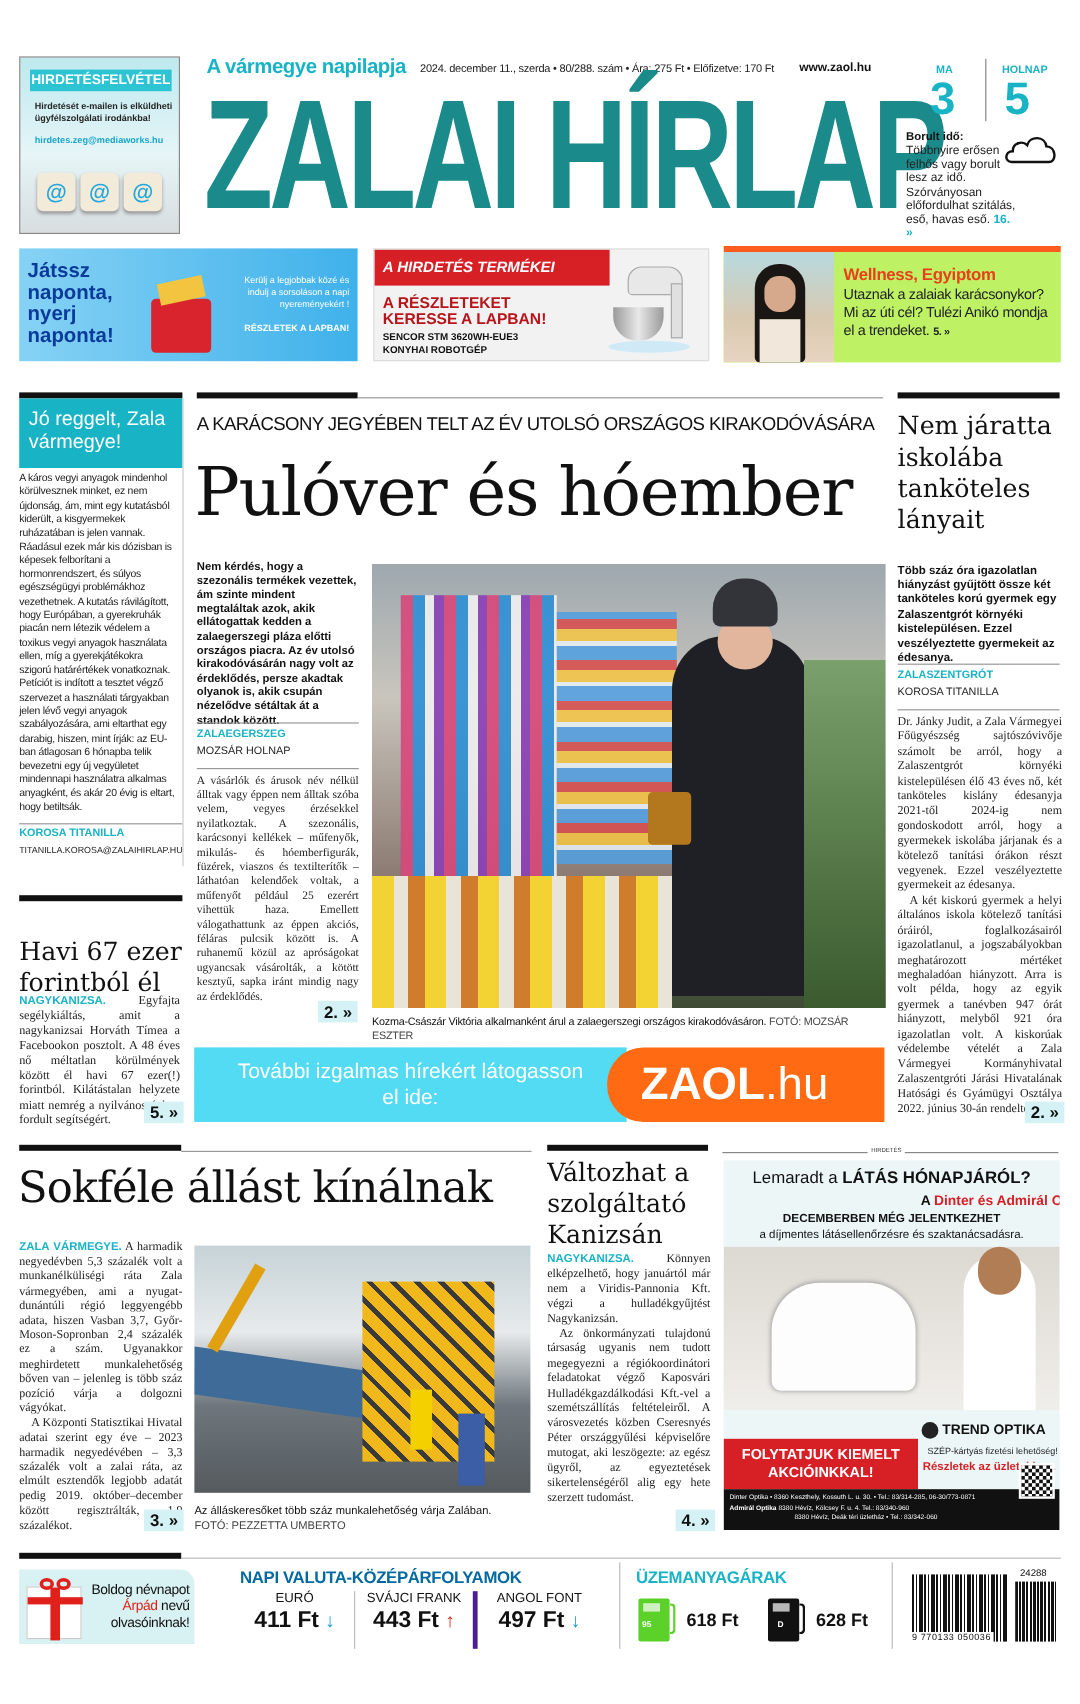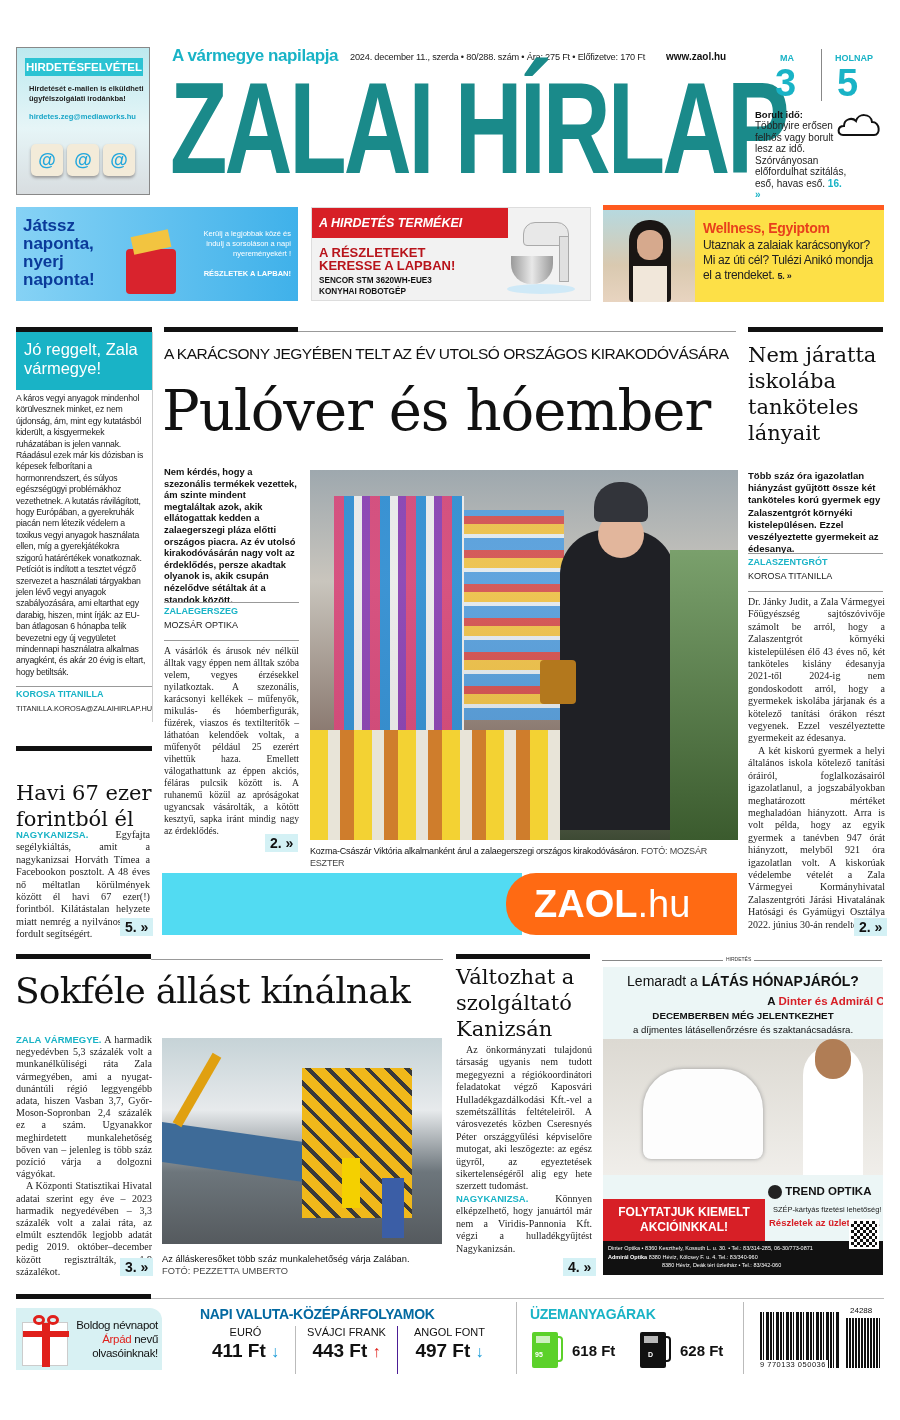--- a/index.html
+++ b/index.html
@@ -65,21 +65,21 @@
   <div style="position:absolute;left:7px;top:38px;width:150px;font-size:13px;font-weight:bold;line-height:13px;color:#b8141b">A RÉSZLETEKET KERESSE A LAPBAN!</div>
   <div style="position:absolute;left:7px;top:68px;width:150px;font-size:8.2px;font-weight:bold;line-height:10.5px;color:#111">SENCOR STM 3620WH-EUE3 KONYHAI ROBOTGÉP</div>
   <div style="position:absolute;left:195px;top:14px;width:70px;height:75px">
     <div style="position:absolute;left:16px;top:0;width:46px;height:24px;background:#e8e8e8;border:1px solid #aaa;border-radius:12px 12px 4px 4px"></div>
     <div style="position:absolute;left:52px;top:14px;width:10px;height:46px;background:#e0e0e0;border:1px solid #aaa"></div>
     <div style="position:absolute;left:4px;top:34px;width:42px;height:28px;background:linear-gradient(90deg,#9a9a9a,#e8e8e8,#9a9a9a);border-radius:0 0 20px 20px"></div>
     <div style="position:absolute;left:0;top:62px;width:68px;height:10px;background:#cfe9f7;border-radius:50%"></div>
   </div>
 </div>
 
-<div class="abs" style="left:603px;top:205px;width:281px;height:97px;background:#fde047;overflow:hidden">
+<div class="abs" style="left:603px;top:205px;width:281px;height:97px;background:#bef264;overflow:hidden">
   <div style="position:absolute;left:0;top:0;width:281px;height:5px;background:#ff5a1f"></div>
   <div style="position:absolute;left:0;top:5px;width:92px;height:92px;background:linear-gradient(180deg,#b7d9df 0%,#d9c9b0 60%,#e8d4c0 100%)">
     <div style="position:absolute;left:26px;top:10px;width:42px;height:82px;background:#1a1614;border-radius:20px 20px 4px 4px"></div>
     <div style="position:absolute;left:34px;top:20px;width:26px;height:30px;background:#d6a98d;border-radius:12px"></div>
     <div style="position:absolute;left:30px;top:56px;width:34px;height:36px;background:#f1e7da"></div>
   </div>
   <div style="position:absolute;left:100px;top:15px;font-size:14px;font-weight:bold;color:#e8401c;letter-spacing:-0.3px">Wellness, Egyiptom</div>
   <div style="position:absolute;left:100px;top:33px;width:178px;font-size:12px;line-height:15px;color:#222;letter-spacing:-0.3px">
     <span>Utaznak a zalaiak karácsonykor? Mi az úti cél? Tulézi Anikó mondja el a trendeket.</span>
     <span style="font-weight:bold;font-size:9px">5. »</span>
@@ -103,21 +103,21 @@
 <div class="pageref" style="left:120px;top:918px">5. »</div>
 
 <div class="rule" style="left:164px;top:327px;width:134px"></div>
 <div class="thin" style="left:298px;top:331px;width:438px"></div>
 <div class="abs" style="left:164px;top:345px;font-size:15.5px;letter-spacing:-0.5px;color:#111">A KARÁCSONY JEGYÉBEN TELT AZ ÉV UTOLSÓ ORSZÁGOS KIRAKODÓVÁSÁRA</div>
 <div class="abs serif" style="left:162px;top:376px;font-size:56px;line-height:70px;color:#111;letter-spacing:-1px">Pulóver és hóember</div>
 
 <div class="abs bold-lead" style="left:164px;top:466px;width:135px;font-size:9.4px;line-height:11.6px">Nem kérdés, hogy a szezonális termékek vezettek, ám szinte mindent megtaláltak azok, akik ellátogattak kedden a zalaegerszegi pláza előtti országos piacra. Az év utolsó kirakodóvásárán nagy volt az érdeklődés, persze akadtak olyanok is, akik csupán nézelődve sétáltak át a standok között.</div>
 <div class="thin" style="left:164px;top:602px;width:135px"></div>
 <div class="abs" style="left:164px;top:606px;font-size:9px;font-weight:bold;color:#19b3c6">ZALAEGERSZEG</div>
-<div class="abs" style="left:164px;top:620px;font-size:9px;color:#222">MOZSÁR OPTIKA</div>
+<div class="abs" style="left:164px;top:620px;font-size:9px;color:#222">MOZSÁR HOLNAP</div>
 <div class="thin" style="left:164px;top:640px;width:135px"></div>
 <div class="abs body-text" style="left:164px;top:645px;width:135px;font-size:9.6px;line-height:12px">A vásárlók és árusok név nélkül álltak vagy éppen nem álltak szóba velem, vegyes érzésekkel nyilatkoztak. A szezonális, karácsonyi kellékek – műfenyők, mikulás- és hóemberfigurák, füzérek, viaszos és textilterítők – láthatóan kelendőek voltak, a műfenyőt például 25 ezerért vihettük haza. Emellett válogathattunk az éppen akciós, féláras pulcsik között is. A ruhanemű közül az apróságokat ugyancsak vásárolták, a kötött kesztyű, sapka iránt mindig nagy az érdeklődés.</div>
 <div class="pageref" style="left:265px;top:834px">2. »</div>
 
 <div class="photo" style="left:310px;top:470px;width:428px;height:370px;background:linear-gradient(180deg,#9ea8ae 0%,#c9c5bd 30%,#8c7b72 70%,#3d4a34 100%)">
   <div style="position:absolute;left:24px;top:26px;width:130px;height:280px;background:repeating-linear-gradient(90deg,#d8477a 0 10px,#2d8fd6 10px 20px,#f0f0f0 20px 28px,#8a3fb5 28px 36px);opacity:.9"></div>
   <div style="position:absolute;left:154px;top:40px;width:100px;height:210px;background:repeating-linear-gradient(0deg,#4f9fe3 0 12px,#e9f2f8 12px 16px,#f5c542 16px 26px,#d84a4a 26px 34px);opacity:.85"></div>
   <div style="position:absolute;left:250px;top:60px;width:115px;height:300px;background:#1f2025;border-radius:45px 45px 0 0"></div>
   <div style="position:absolute;left:288px;top:42px;width:46px;height:46px;background:#e2b69c;border-radius:50%"></div>
   <div style="position:absolute;left:284px;top:12px;width:54px;height:40px;background:#32343a;border-radius:25px 25px 6px 6px"></div>
@@ -138,20 +138,21 @@
 <div class="abs" style="left:748px;top:571px;font-size:9px;color:#222">KOROSA TITANILLA</div>
 <div class="thin" style="left:748px;top:591px;width:135px"></div>
 <div class="abs body-text" style="left:748px;top:596px;width:137px;font-size:10px;line-height:12.4px">
   <p>Dr. Jánky Judit, a Zala Vármegyei Főügyészség sajtószóvivője számolt be arról, hogy a Zalaszentgrót környéki kistelepülésen élő 43 éves nő, két tanköteles kislány édesanyja 2021-től 2024-ig nem gondoskodott arról, hogy a gyermekek iskolába járjanak és a kötelező tanítási órákon részt vegyenek. Ezzel veszélyeztette gyermekeit az édesanya.</p>
   <p style="text-indent:10px">A két kiskorú gyermek a helyi általános iskola kötelező tanítási óráiról, foglalkozásairól igazolatlanul, a jogszabályokban meghatározott mértéket meghaladóan hiányzott. Arra is volt példa, hogy az egyik gyermek a tanévben 947 órát hiányzott, melyből 921 óra igazolatlan volt. A kiskorúak védelembe vételét a Zala Vármegyei Kormányhivatal Zalaszentgróti Járási Hivatalának Hatósági és Gyámügyi Osztálya 2022. június 30-án rendelte el.</p>
 </div>
 <div class="pageref" style="left:854px;top:918px">2. »</div>
 
 <div class="abs" style="left:162px;top:873px;width:575px;height:62px">
   <div style="position:absolute;left:0;top:0;width:360px;height:62px;background:#52dbf2;border:2px dashed #bff3fb;outline:3px solid #52dbf2;outline-offset:-3px"></div>
+  <div style="position:absolute;left:30px;top:8px;width:300px;font-size:17.5px;line-height:22px;color:#fff;text-align:center">További izgalmas hírekért látogasson el ide:</div>
   <div style="position:absolute;left:344px;top:0;width:231px;height:62px;background:#ff6a13;border-radius:30px 0 0 30px"></div>
   <div style="position:absolute;left:372px;top:8px;font-size:38px;line-height:46px;color:#fff">
     <span style="font-weight:bold">ZAOL</span><span>.hu</span>
   </div>
 </div>
 
 <div class="rule" style="left:16px;top:954px;width:135px"></div>
 <div class="thin" style="left:151px;top:959px;width:292px"></div>
 <div class="abs serif" style="left:15px;top:966px;font-size:36px;line-height:50px;color:#111;letter-spacing:-0.8px">Sokféle állást kínálnak</div>
 <div class="abs body-text" style="left:16px;top:1034px;width:136px;font-size:10px;line-height:12.2px">
@@ -168,22 +169,22 @@
   <div style="position:absolute;left:220px;top:140px;width:22px;height:60px;background:#3b5ea6"></div>
 </div>
 <div class="abs caption" style="left:162px;top:1253px;width:280px;font-size:9.3px;line-height:12px">
   <div>Az álláskeresőket több száz munkalehetőség várja Zalában.</div>
   <div class="credit">FOTÓ: PEZZETTA UMBERTO</div>
 </div>
 
 <div class="rule" style="left:456px;top:954px;width:134px"></div>
 <div class="abs serif" style="left:456px;top:964px;width:140px;font-size:21px;line-height:26px;color:#111">Változhat a szolgáltató Kanizsán</div>
 <div class="abs body-text" style="left:456px;top:1044px;width:136px;font-size:10px;line-height:12.4px">
+  <p><span class="kicker">NAGYKANIZSA.</span> <span>Könnyen elképzelhető, hogy januártól már nem a Viridis-Pannonia Kft. végzi a hulladékgyűjtést Nagykanizsán.</span></p>
   <p style="text-indent:10px">Az önkormányzati tulajdonú társaság ugyanis nem tudott megegyezni a régiókoordinátori feladatokat végző Kaposvári Hulladékgazdálkodási Kft.-vel a szemétszállítás feltételeiről. A városvezetés közben Cseresnyés Péter országgyűlési képviselőre mutogat, aki leszögezte: az egész ügyről, az egyeztetések sikertelenségéről alig egy hete szerzett tudomást.</p>
-  <p><span class="kicker">NAGYKANIZSA.</span> <span>Könnyen elképzelhető, hogy januártól már nem a Viridis-Pannonia Kft. végzi a hulladékgyűjtést Nagykanizsán.</span></p>
 </div>
 <div class="pageref" style="left:563px;top:1258px">4. »</div>
 
 <div class="abs" style="left:602px;top:960px;width:280px;height:1px;background:#888"></div>
 <div class="abs" style="left:723px;top:956px;font-size:5px;background:#fff;padding:0 3px;color:#333">HIRDETÉS</div>
 <div class="abs" style="left:603px;top:967px;width:280px;height:308px;background:#ecf6f6;overflow:hidden">
   <div style="position:absolute;left:0;top:6px;width:280px;text-align:center;font-size:14px;color:#111">
     <span>Lemaradt a </span><b>LÁTÁS HÓNAPJÁRÓL?</b>
   </div>
   <div style="position:absolute;left:0;top:28px;width:336px;text-align:right;font-size:11.5px;font-weight:bold">
@@ -227,21 +228,21 @@
     <div>olvasóinknak!</div>
   </div>
 </div>
 
 <div class="abs" style="left:200px;top:1306px;font-size:14px;font-weight:bold;color:#0369a1;letter-spacing:-0.3px">NAPI VALUTA-KÖZÉPÁRFOLYAMOK</div>
 <div class="abs" style="left:196px;top:1326px;width:305px;height:48px;display:flex">
   <div style="width:100px;text-align:center;border-right:1px solid #bbb">
     <div style="font-size:11px;color:#111">EURÓ</div>
     <div style="font-size:19px;font-weight:bold;line-height:26px"><span>411 Ft</span> <span style="color:#1a9bd7;font-weight:normal;font-size:16px">↓</span></div>
   </div>
-  <div style="width:102px;text-align:center;border-right:1px solid #4c1d95">
+  <div style="width:102px;text-align:center;border-right:4px solid #4c1d95">
     <div style="font-size:11px;color:#111">SVÁJCI FRANK</div>
     <div style="font-size:19px;font-weight:bold;line-height:26px"><span>443 Ft</span> <span style="color:#e0201b;font-weight:normal;font-size:16px">↑</span></div>
   </div>
   <div style="width:103px;text-align:center">
     <div style="font-size:11px;color:#111">ANGOL FONT</div>
     <div style="font-size:19px;font-weight:bold;line-height:26px"><span>497 Ft</span> <span style="color:#1a9bd7;font-weight:normal;font-size:16px">↓</span></div>
   </div>
 </div>
 <div class="abs" style="left:516px;top:1302px;width:1px;height:72px;background:#bbb"></div>
 

